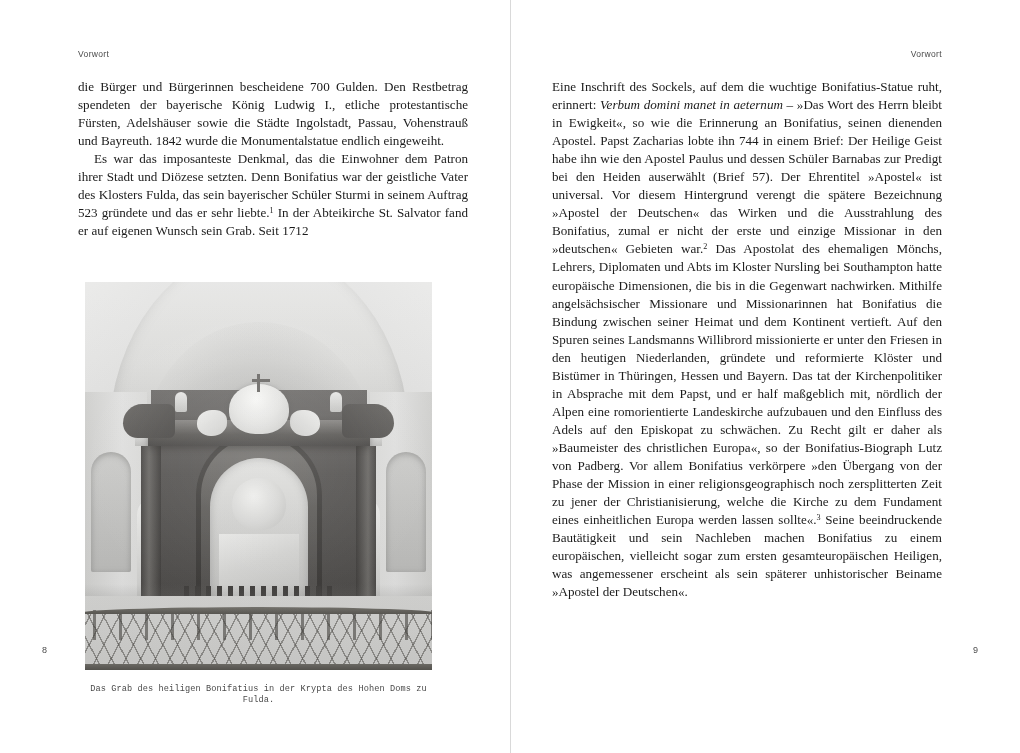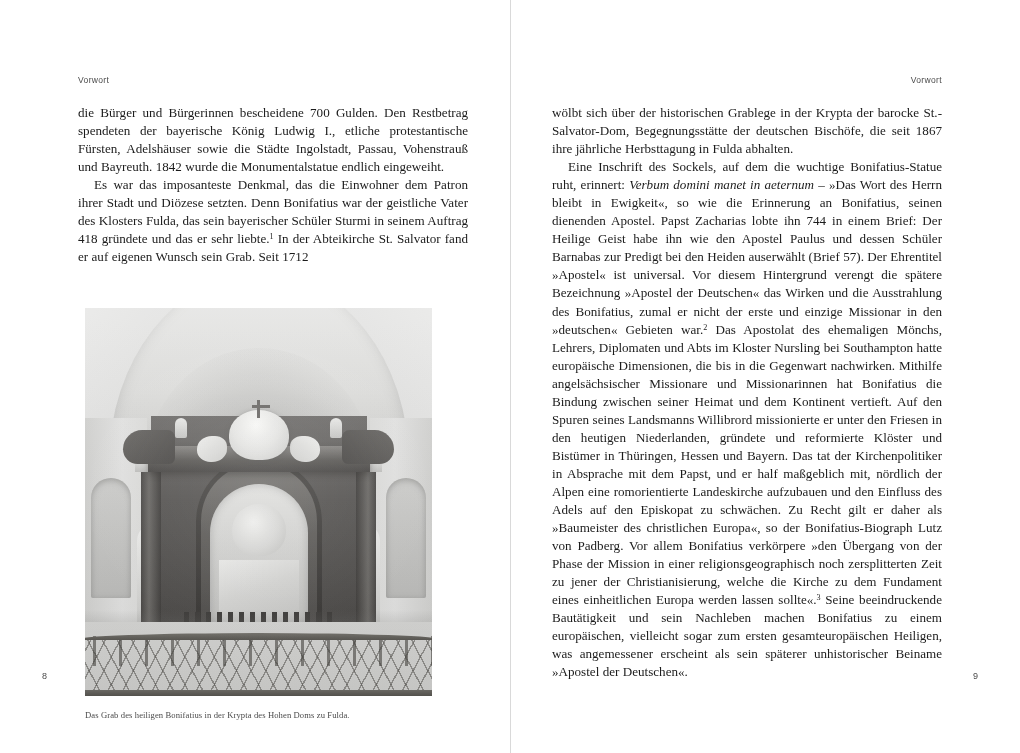--- a/index.html
+++ b/index.html
@@ -31,21 +31,20 @@
     width: 1px;
     height: 753px;
     background: #d9d9d9;
   }
 
   .page {
     position: relative;
     width: 510px;
     height: 688px;
     box-sizing: border-box;
-    margin-top: 26px;
   }
 
   .page-left  { padding: 0 42px 0 78px; }
   .page-right { padding: 0 78px 0 42px; }
 
   
   .running-head {
     position: absolute;
     top: 50px;
     font-family: "Liberation Sans", "DejaVu Sans", sans-serif;
@@ -109,25 +108,26 @@
   }
   .figure .photo {
     position: relative;
     width: 347px;
     height: 388px;
     overflow: hidden;
     background: #b9b9b7;
   }
   .figure figcaption {
     margin-top: 14px;
-    font-family: Liberation Serif, serif;
+    font-family: Liberation Mono, monospace;
     font-size: 8.6px;
     line-height: 1.25;
     color: #4a4a4a;
     letter-spacing: 0.1px;
+    text-align: center;
   }
 
   
   .ph-layer { position: absolute; }
 
   
   .vault-bg {
     left: 0; top: 0; width: 347px; height: 388px;
     background:
       radial-gradient(ellipse 150% 62% at 50% 6%, #f2f2f1 0%, #e3e3e2 38%, #cfcfcd 70%, #bdbdbb 100%);
@@ -420,21 +420,21 @@
 
     <div class="running-head left">Vorwort</div>
 
     <div class="textblock">
 
       <p class="noindent">
         <span>die Bürger und Bürgerinnen bescheidene 700 Gulden. Den Restbetrag spendeten der bayerische König Ludwig I., etliche protestantische Fürsten, Adelshäuser sowie die Städte Ingolstadt, Passau, Vohenstrauß und Bayreuth. 1842 wurde die Monumentalstatue endlich eingeweiht.</span>
       </p>
 
       <p>
-        <span>Es war das imposanteste Denkmal, das die Einwohner dem Patron ihrer Stadt und Diözese setzten. Denn Bonifatius war der geistliche Vater des Klosters Fulda, das sein bayerischer Schüler Sturmi in seinem Auftrag 418 gründete und das er sehr liebte.</span><sup>1</sup><span> In der Abteikirche St. Salvator fand er auf eigenen Wunsch sein Grab. Seit 1712</span>
+        <span>Es war das imposanteste Denkmal, das die Einwohner dem Patron ihrer Stadt und Diözese setzten. Denn Bonifatius war der geistliche Vater des Klosters Fulda, das sein bayerischer Schüler Sturmi in seinem Auftrag 523 gründete und das er sehr liebte.</span><sup>1</sup><span> In der Abteikirche St. Salvator fand er auf eigenen Wunsch sein Grab. Seit 1712</span>
       </p>
 
     </div>
 
     <figure class="figure">
       <div class="photo">
         <div class="ph-layer vault-bg"></div>
         <div class="ph-layer vault-rib-l"></div>
         <div class="ph-layer vault-rib-r"></div>
         <div class="ph-layer vault-arch"></div>
@@ -495,23 +495,20 @@
 
     <div class="folio left">8</div>
   </div>
 
   <div class="page page-right">
 
     <div class="running-head right">Vorwort</div>
 
     <div class="textblock">
 
-      <p class="noindent">
-        <span>wölbt sich über der historischen Grablege in der Krypta der barocke St.-Salvator-Dom, Begegnungsstätte der deutschen Bischöfe, die seit 1867 ihre jährliche Herbsttagung in Fulda abhalten.</span>
-      </p>
 
       <p>
         <span>Eine Inschrift des Sockels, auf dem die wuchtige Bonifatius-Statue ruht, erinnert: </span><span class="it">Verbum domini manet in aeternum</span><span> – »Das Wort des Herrn bleibt in Ewigkeit«, so wie die Erinnerung an Bonifatius, seinen dienenden Apostel. Papst Zacharias lobte ihn 744 in einem Brief: Der Heilige Geist habe ihn wie den Apostel Paulus und dessen Schüler Barnabas zur Predigt bei den Heiden auserwählt (Brief 57). Der Ehrentitel »Apostel« ist universal. Vor diesem Hintergrund verengt die spätere Bezeichnung »Apostel der Deutschen« das Wirken und die Ausstrahlung des Bonifatius, zumal er nicht der erste und einzige Missionar in den »deutschen« Gebieten war.</span><sup>2</sup><span> Das Apostolat des ehemaligen Mönchs, Lehrers, Diplomaten und Abts im Kloster Nursling bei Southampton hatte europäische Dimensionen, die bis in die Gegenwart nachwirken. Mithilfe angelsächsischer Missionare und Missionarinnen hat Bonifatius die Bindung zwischen seiner Heimat und dem Kontinent vertieft. Auf den Spuren seines Landsmanns Willibrord missionierte er unter den Friesen in den heutigen Niederlanden, gründete und reformierte Klöster und Bistümer in Thüringen, Hessen und Bayern. Das tat der Kirchenpolitiker in Absprache mit dem Papst, und er half maßgeblich mit, nördlich der Alpen eine romorientierte Landeskirche aufzubauen und den Einfluss des Adels auf den Episkopat zu schwächen. Zu Recht gilt er daher als »Baumeister des christlichen Europa«, so der Bonifatius-Biograph Lutz von Padberg. Vor allem Bonifatius verkörpere »den Übergang von der Phase der Mission in einer religionsgeographisch noch zersplitterten Zeit zu jener der Christianisierung, welche die Kirche zu dem Fundament eines einheitlichen Europa werden lassen sollte«.</span><sup>3</sup><span> Seine beeindruckende Bautätigkeit und sein Nachleben machen Bonifatius zu einem europäischen, vielleicht sogar zum ersten gesamteuropäischen Heiligen, was angemessener erscheint als sein späterer unhistorischer Beiname »Apostel der Deutschen«.</span>
       </p>
 
 
     </div>
 
     <div class="folio right">9</div>
   </div>

